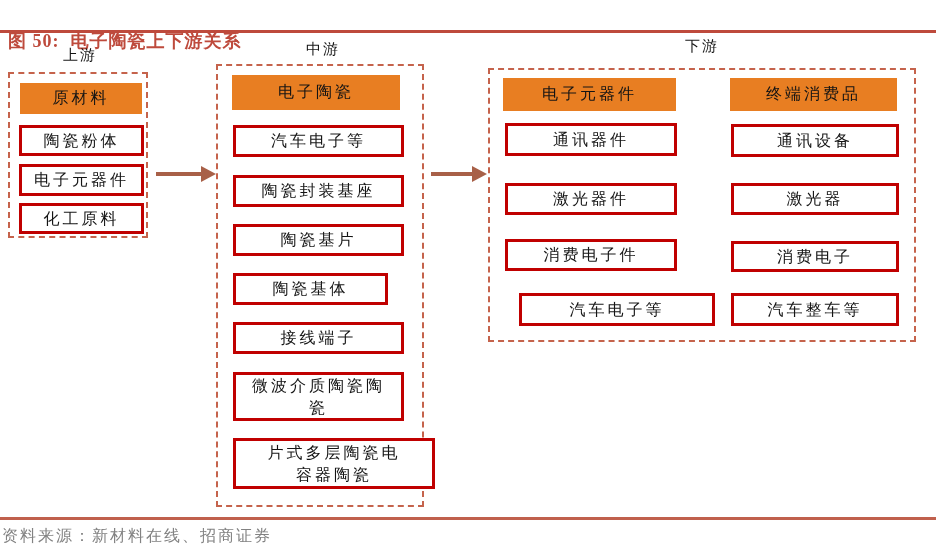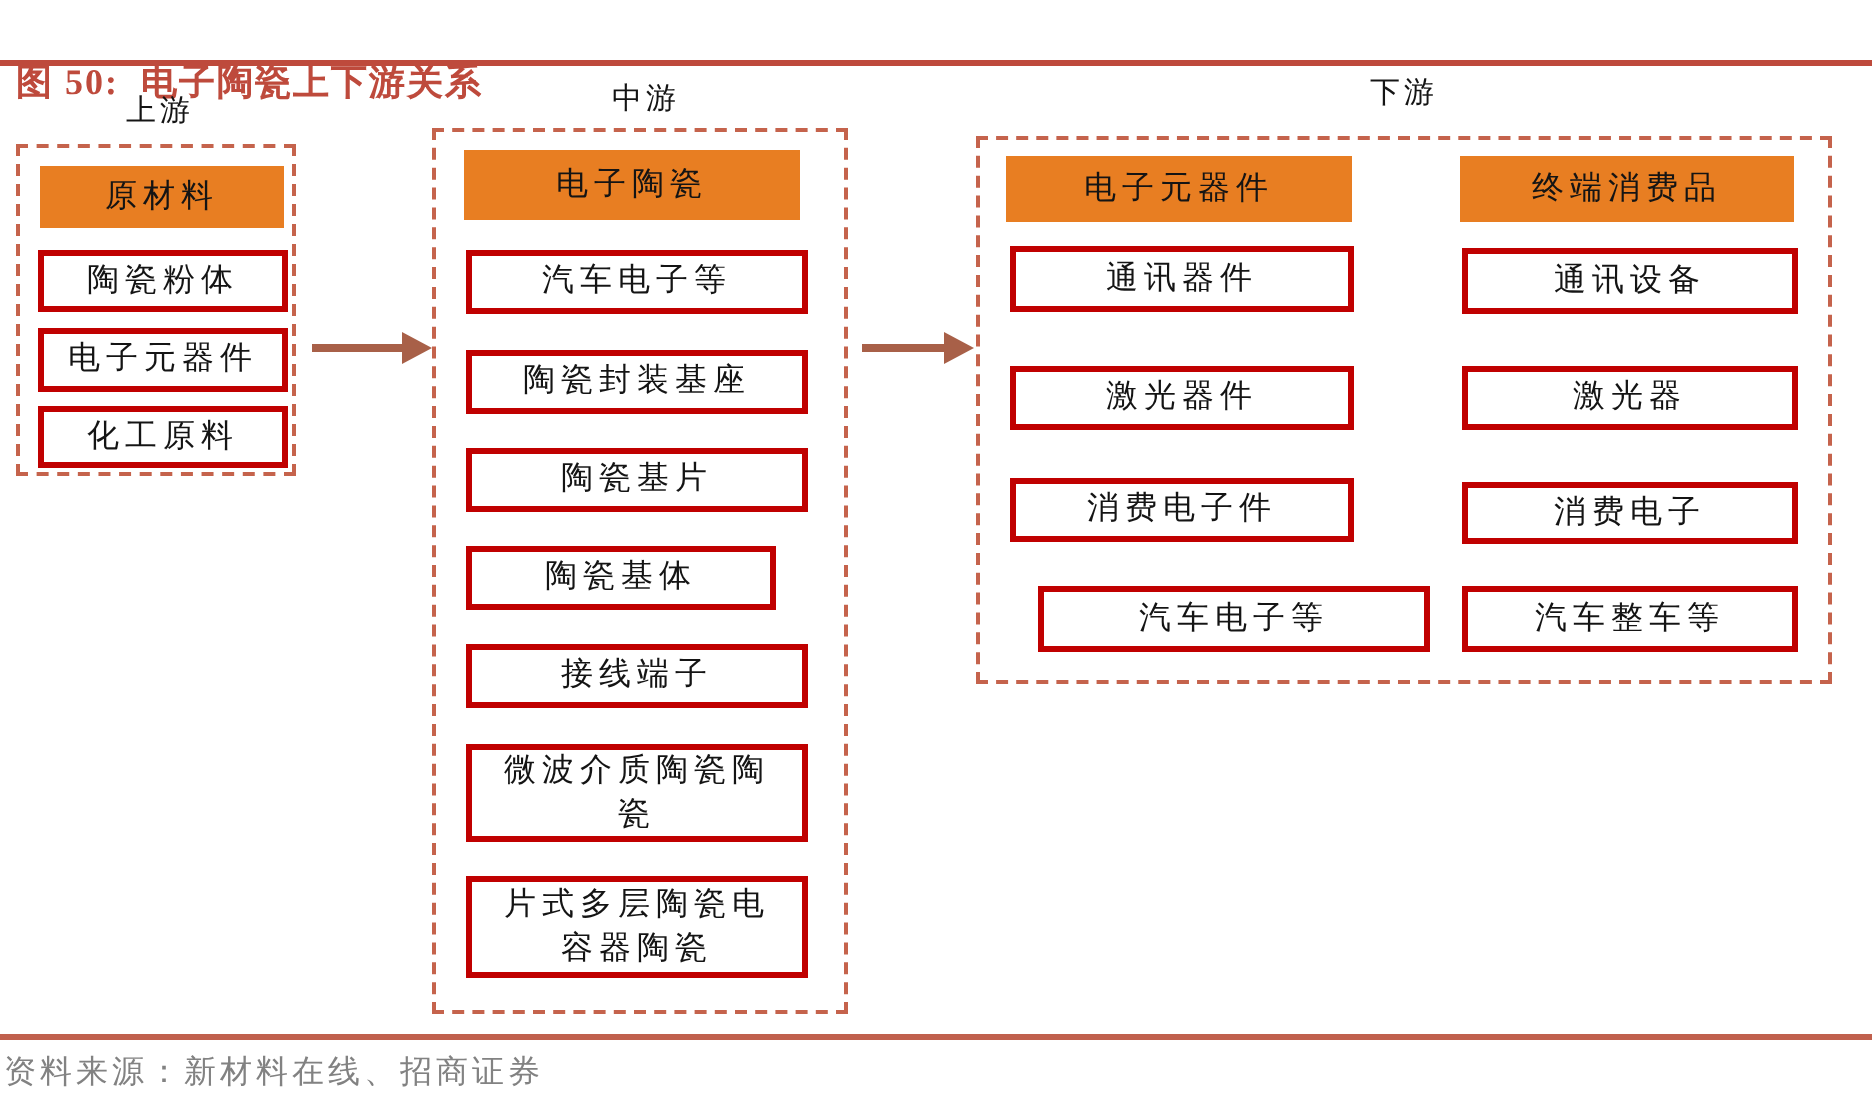--- a/index.html
+++ b/index.html
@@ -82,21 +82,21 @@
   #u-1 { left: 19px; top: 125px; width: 125px; height: 31px; }
   #u-2 { left: 19px; top: 164px; width: 125px; height: 32px; }
   #u-3 { left: 19px; top: 203px; width: 125px; height: 31px; }
 
   #m-1 { left: 233px; top: 125px; width: 171px; height: 32px; }
   #m-2 { left: 233px; top: 175px; width: 171px; height: 32px; }
   #m-3 { left: 233px; top: 224px; width: 171px; height: 32px; }
   #m-4 { left: 233px; top: 273px; width: 155px; height: 32px; }
   #m-5 { left: 233px; top: 322px; width: 171px; height: 32px; }
   #m-6 { left: 233px; top: 372px; width: 171px; height: 49px; }
-  #m-7 { left: 233px; top: 438px; width: 171px; height: 51px; }
+  #m-7 { left: 233px; top: 438px; width: 202px; height: 51px; }
 
   #d1-1 { left: 505px; top: 123px; width: 172px; height: 33px; }
   #d1-2 { left: 505px; top: 183px; width: 172px; height: 32px; }
   #d1-3 { left: 505px; top: 239px; width: 172px; height: 32px; }
   #d1-4 { left: 519px; top: 293px; width: 196px; height: 33px; }
 
   #d2-1 { left: 731px; top: 124px; width: 168px; height: 33px; }
   #d2-2 { left: 731px; top: 183px; width: 168px; height: 32px; }
   #d2-3 { left: 731px; top: 241px; width: 168px; height: 31px; }
   #d2-4 { left: 731px; top: 293px; width: 168px; height: 33px; }

